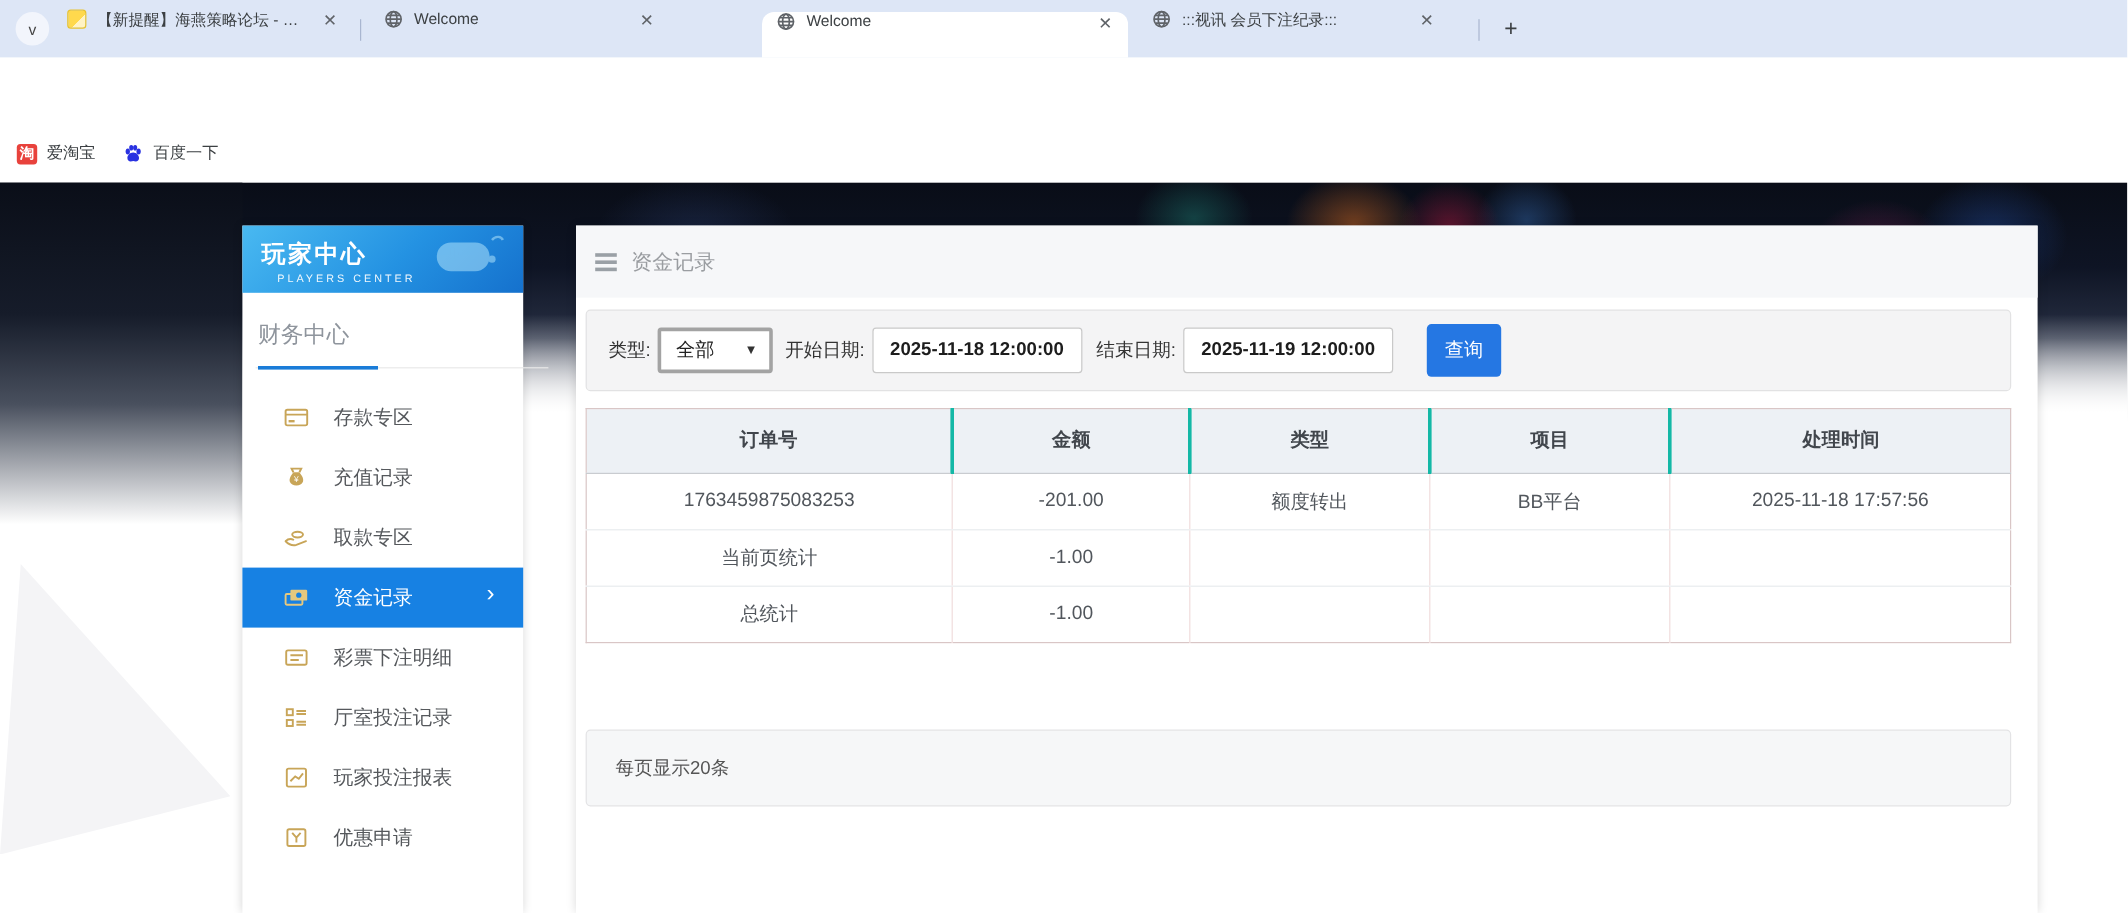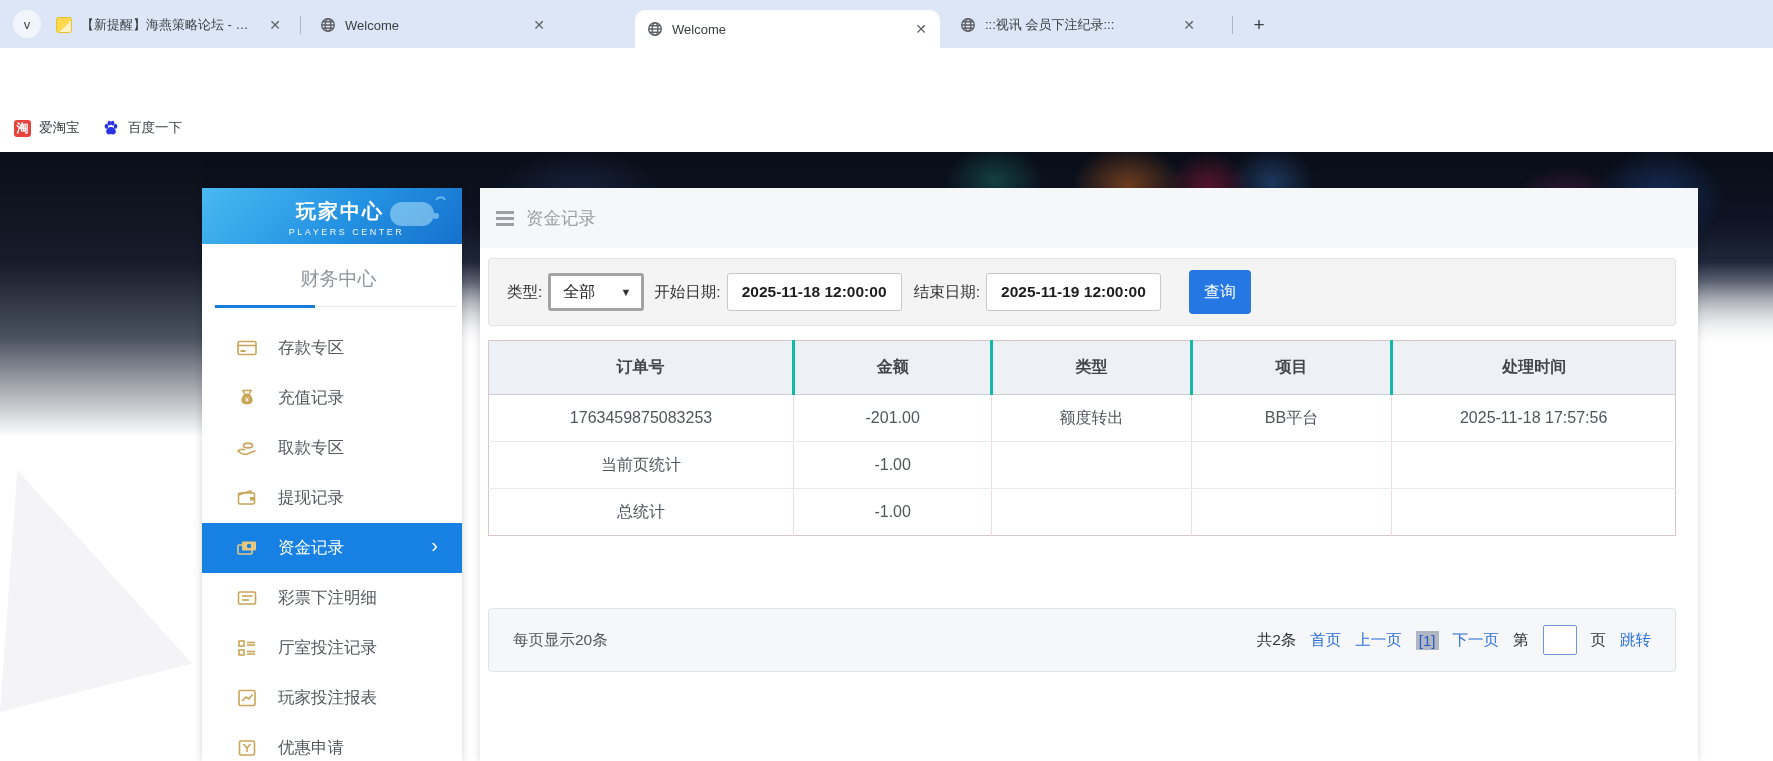--- a/index.html
+++ b/index.html
@@ -4,21 +4,21 @@
 <style>
   * { margin:0; padding:0; box-sizing:border-box; }
   html,body { background:#fff; }
   body { font-family:"Liberation Sans","DejaVu Sans",sans-serif; }
   #screen { position:relative; width:1773px; height:761px; overflow:hidden; background:#fff; }
 
   
   .tabstrip { position:absolute; left:0; top:0; width:1773px; height:48px; background:#dde6f6; }
   .tab-collapse { position:absolute; left:13px; top:10px; width:28px; height:28px; border-radius:50%;
     background:#f2f5fc; color:#444; font-size:13px; display:flex; align-items:center; justify-content:center; }
-  .tab { position:absolute; top:8px; height:34px; display:flex; align-items:center; gap:9px;
+  .tab { position:absolute; top:8px; height:34px; display:flex; gap:9px;
     padding:0 10px 0 12px; font-size:13px; color:#3c4043; }
   .tab.active { background:#fff; border-radius:10px 10px 0 0; top:10px; height:38px; }
   .tab .title { flex:1; overflow:hidden; white-space:nowrap; text-overflow:ellipsis; }
   .tab .close { color:#5f6368; font-size:14px; width:18px; height:18px; line-height:18px; text-align:center; border-radius:50%; }
   .tab-sep { position:absolute; top:16px; width:1px; height:18px; background:#a9b6d0; }
   .newtab-btn { position:absolute; left:1246px; top:12px; width:26px; height:26px; color:#3c4043;
     font-size:19px; display:flex; align-items:center; justify-content:center; }
   .favicon { width:16px; height:16px; flex:0 0 16px; }
   .doc-fav { background:linear-gradient(135deg,#ffd94d 60%,#fff3c4 60%); border-radius:3px; border:1px solid #e7c22e; }
   .globe { fill:none; stroke:#5f6368; stroke-width:1.4; }
@@ -49,22 +49,22 @@
       radial-gradient(120px 70px at 580px 45px, rgba(45,65,115,.4), rgba(45,65,115,0) 70%),
       linear-gradient(180deg,#090d17 0px,#0e1424 70px,#283044 130px,rgba(255,255,255,0) 200px); }
   .hero::after { content:""; position:absolute; inset:0;
     background:linear-gradient(180deg,rgba(255,255,255,0) 0 55%, #fff 96%); }
   .hero-left { position:absolute; left:0; top:0; width:202px; height:290px;
     background:linear-gradient(180deg,#0a0e18 0px,#161c2a 110px,#49505e 185px,rgba(255,255,255,0) 285px); }
   .triangle { position:absolute; left:0; top:318px; width:192px; height:242px; background:#f4f4f6;
     clip-path:polygon(9% 0%, 100% 80%, 0% 100%); }
 
   
-  .sidebar { position:absolute; left:202px; top:36px; width:260px; height:573px; background:#fff;
-    box-shadow:0 0 8px rgba(0,0,0,.18);text-align:center; }
+  .sidebar { position:absolute; left:202px; top:36px; width:234px; height:573px; background:#fff;
+    box-shadow:0 0 8px rgba(0,0,0,.18); }
   .sb-banner { position:relative; height:56px; overflow:hidden;
     background:linear-gradient(135deg,#49b9f1 0%,#2492e2 55%,#1571cd 100%); padding:10px 0 0 16px; color:#fff; }
   .sb-title { font-size:20px; font-weight:bold; letter-spacing:2px; }
   .sb-sub { font-size:9px; letter-spacing:2.5px; color:rgba(255,255,255,.92); margin-top:2px;padding-left:13px; }
   .sb-pad { position:absolute; right:14px; top:4px; opacity:.55; }
   .sb-section { padding:22px 0 0 13px; font-size:19px; color:#8f959d; }
   .sb-underline { position:relative; margin:14px 11px 0 11px; height:1px; background:#e9e9e9; width:244px; }
   .sb-underline::before { content:""; position:absolute; left:2px; top:-1px; width:100px; height:3px; background:#1a7cd8; }
   .sb-menu { margin-top:16px; }
   .sb-item { position:relative; height:50px; display:flex; align-items:center; color:#55585c; font-size:16.5px; }
@@ -242,28 +242,20 @@
             </svg>
           <span class="lbl">充值记录</span>
         </div>
         <div class="sb-item">
           <svg class="ic" viewBox="0 0 22 22">
               <path class="gold" d="M2 14c3 3 6 4 9 3l8-3" stroke-linecap="round"></path>
               <ellipse class="gold" cx="12" cy="8.5" rx="4.5" ry="2.4"></ellipse>
               <path class="gold" d="M2 14c2-2 5-2 7-1"></path>
             </svg>
           <span class="lbl">取款专区</span>
-        </div>
-        <div class="sb-item">
-          <svg class="ic" viewBox="0 0 22 22">
-              <rect class="gold" x="2.5" y="6" width="16" height="11" rx="1.5"></rect>
-              <path class="gold" d="M2.5 8l12-4 1.5 2"></path>
-              <rect class="goldf" x="14" y="10" width="4.5" height="3.5"></rect>
-            </svg>
-          <span class="lbl">提现记录</span>
         </div>
         <div class="sb-item active">
           <svg class="ic" viewBox="0 0 22 22">
               <rect x="2" y="8" width="14" height="9" rx="1" fill="none" stroke="#e6c87e" stroke-width="1.6"></rect>
               <rect x="6" y="4.5" width="14" height="9" rx="1" fill="#e6c87e"></rect>
               <circle cx="13" cy="9" r="2.2" fill="#1781e3"></circle>
             </svg>
           <span class="lbl">资金记录</span>
           <span class="arrow">›</span>
         </div>
@@ -361,27 +353,16 @@
           <td>-1.00</td>
           <td></td>
           <td></td>
           <td></td>
         </tr>
       </tbody>
         </table>
 
       <div class="pagebar">
         <span>每页显示20条</span>
-        <div class="pg-right">
-          <span class="pg-total">共2条</span>
-          <span class="pg-link">首页</span>
-          <span class="pg-link">上一页</span>
-          <span class="pg-cur">[1]</span>
-          <span class="pg-link">下一页</span>
-          <span class="pg-text">第</span>
-          <input class="pg-input" style="">
-          <span class="pg-text">页</span>
-          <span class="pg-link">跳转</span>
-        </div>
       </div>
     </div>
   </div>
 </div>
 
 </body></html>

